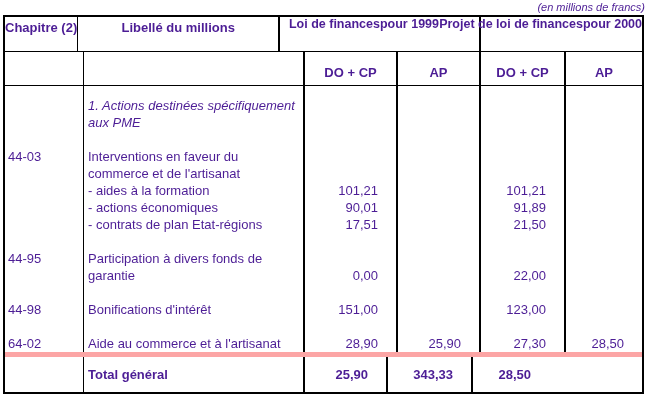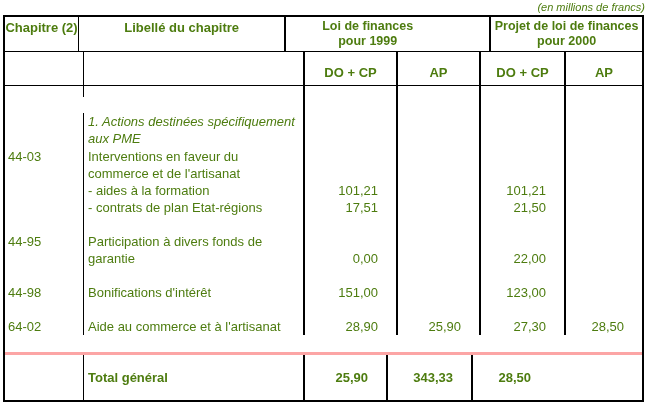--- a/index.html
+++ b/index.html
@@ -1,19 +1,19 @@
 <!DOCTYPE html>
 <html><head>
 <meta charset="utf-8">
 <style>
   * { box-sizing: border-box; margin: 0; padding: 0; }
   html, body { background: #ffffff; }
   .page {
     position: relative; width: 649px; height: 417px;
-    background: #ffffff; color: #4d7c0f;
+    background: #ffffff; color: #4c1d95;
     font-family: "Liberation Sans", sans-serif;
   }
   .unit-note {
     position: absolute; top: 1px; right: 4px;
     font-style: italic; font-size: 11px;
   }
   .budget-table {
     position: absolute; left: 3px; top: 15px;
     width: 641px; border: 2px solid #000; background: #fff;
   }
@@ -26,57 +26,57 @@
   .c3 { width: 93px; }
   .c4 { width: 83px; }
   .c5 { width: 85px; }
   .c6 { width: 78px; }
   .g1 { width: 176px; }
   .g2 { width: 163px; margin-left: 40px; }
   .header-row-1 { height: 35px; border-bottom: 1px solid #000; }
   .hdr { font-weight: bold; display: flex; justify-content: center; }
   .hdr-top { align-items: flex-start; padding-top: 3px; }
   .group {
-    flex-direction: column; justify-content: center;
+    justify-content: flex-end;
     text-align: center; font-size: 12.5px; line-height: 15px;
   }
   .header-row-2 { height: 34px; border-bottom: 1px solid #000; }
   .sub {
     font-weight: bold; display: flex; justify-content: center;
     align-items: flex-end; padding-bottom: 5px; text-align: right;
   }
   .body-rows { height: 266px; }
   .line { height: 17px; }
   .line .cell { line-height: 17px; height: 100%; }
   .line.spacer { height: 11px; }
   .chap { padding-left: 3px; }
   .lbl { padding-left: 4px; }
-  .lbl.italic { font-style: italic; margin-top: 16px; }
+  .lbl.italic { font-style: italic; }
   .num { text-align: right; padding-right: 18px; }
-  .total-row { height: 48px; border-top: 3px solid #fca5a5; }
+  .total-row { height: 40px; border-top: 5px solid #fca5a5; }
   .total-row .cell { display: flex; align-items: center; font-weight: bold; }
   .total-row .lbl-cell { padding-left: 4px; }
   .total-row .num-cell { justify-content: flex-end; padding-right: 18px; }
   .footnote {
     position: absolute; left: 4px; top: 401px;
     font-style: italic; font-size: 11px; margin-top: 24px;
   }
 </style>
 </head>
 <body>
 
 <div class="page">
 
   <div class="unit-note">(en millions de francs)</div>
 
   <div class="budget-table">
 
     <div class="row header-row-1">
       <div class="cell c1 hdr hdr-top">Chapitre (2)</div>
-      <div class="cell c2 hdr hdr-top bl1">Libellé du chapitre</div>
+      <div class="cell c2 hdr hdr-top bl1">Libellé du millions</div>
       <div class="cell g1 hdr group bl2">
         <div>Loi de finances</div>
         <div>pour 1999</div>
       </div>
       <div class="cell g2 hdr group bl2">
         <div>Projet de loi de finances</div>
         <div>pour 2000</div>
       </div>
     </div>
 
@@ -141,20 +141,28 @@
         <div class="row line">
     <div class="cell c1 chap"></div>
     <div class="cell c2 lbl bl1">- aides à la formation</div>
     <div class="cell c3 num bl2">101,21</div>
     <div class="cell c4 num bl2"></div>
     <div class="cell c5 num bl2">101,21</div>
     <div class="cell c6 num bl2"></div>
   </div>
         <div class="row line">
     <div class="cell c1 chap"></div>
+    <div class="cell c2 lbl bl1">- actions économiques</div>
+    <div class="cell c3 num bl2">90,01</div>
+    <div class="cell c4 num bl2"></div>
+    <div class="cell c5 num bl2">91,89</div>
+    <div class="cell c6 num bl2"></div>
+  </div>
+        <div class="row line">
+    <div class="cell c1 chap"></div>
     <div class="cell c2 lbl bl1">- contrats de plan Etat-régions</div>
     <div class="cell c3 num bl2">17,51</div>
     <div class="cell c4 num bl2"></div>
     <div class="cell c5 num bl2">21,50</div>
     <div class="cell c6 num bl2"></div>
   </div>
         <div class="row line">
     <div class="cell c1 chap"></div>
     <div class="cell c2 lbl bl1"></div>
     <div class="cell c3 num bl2"></div>

